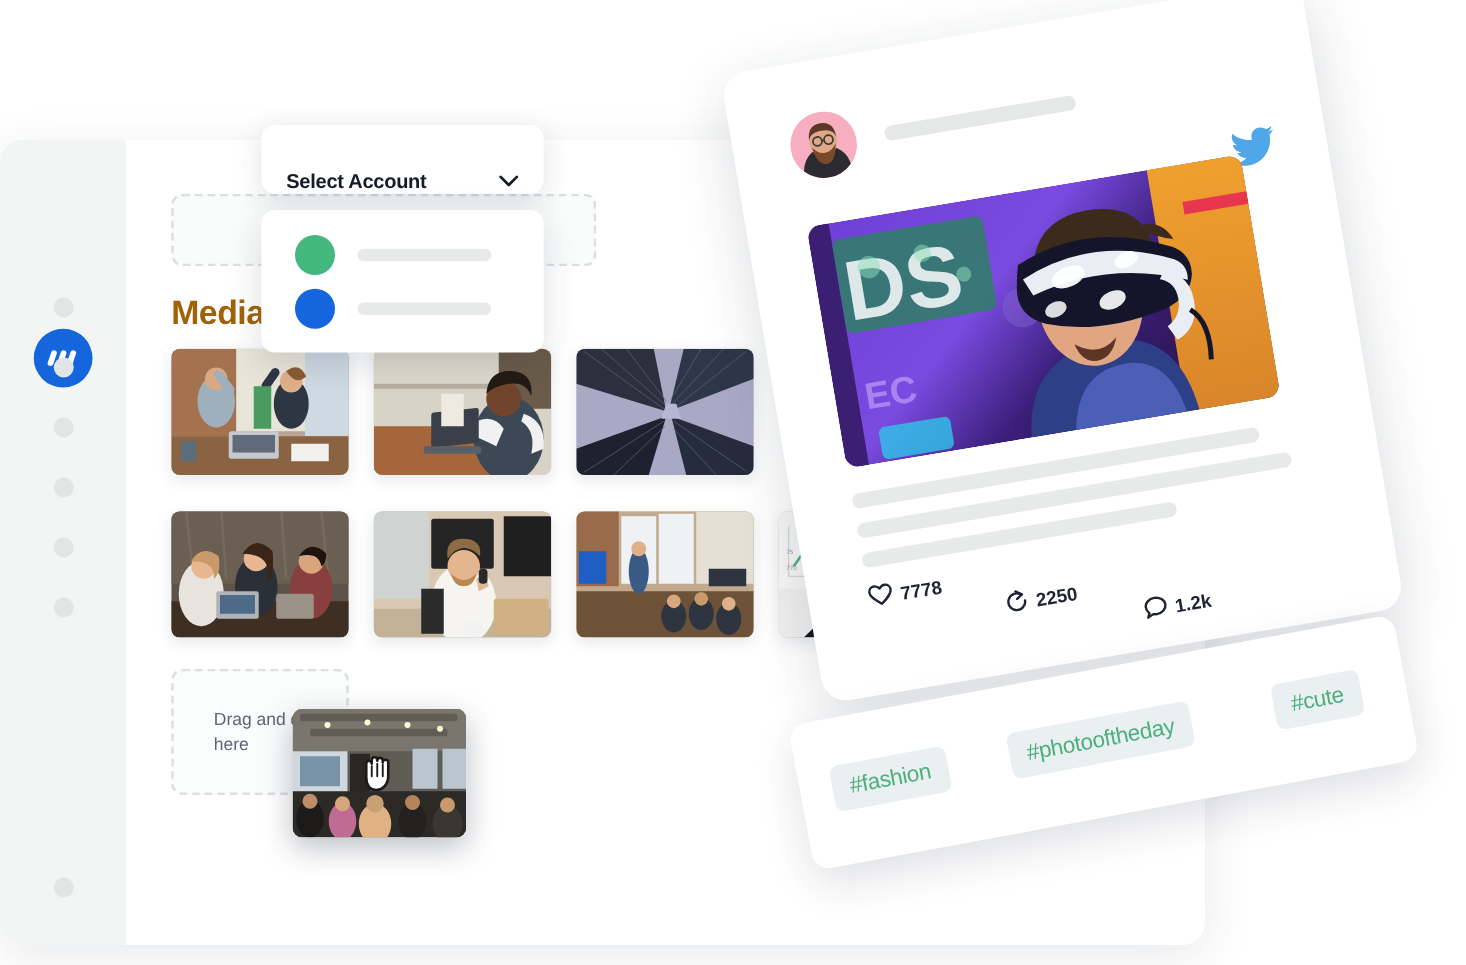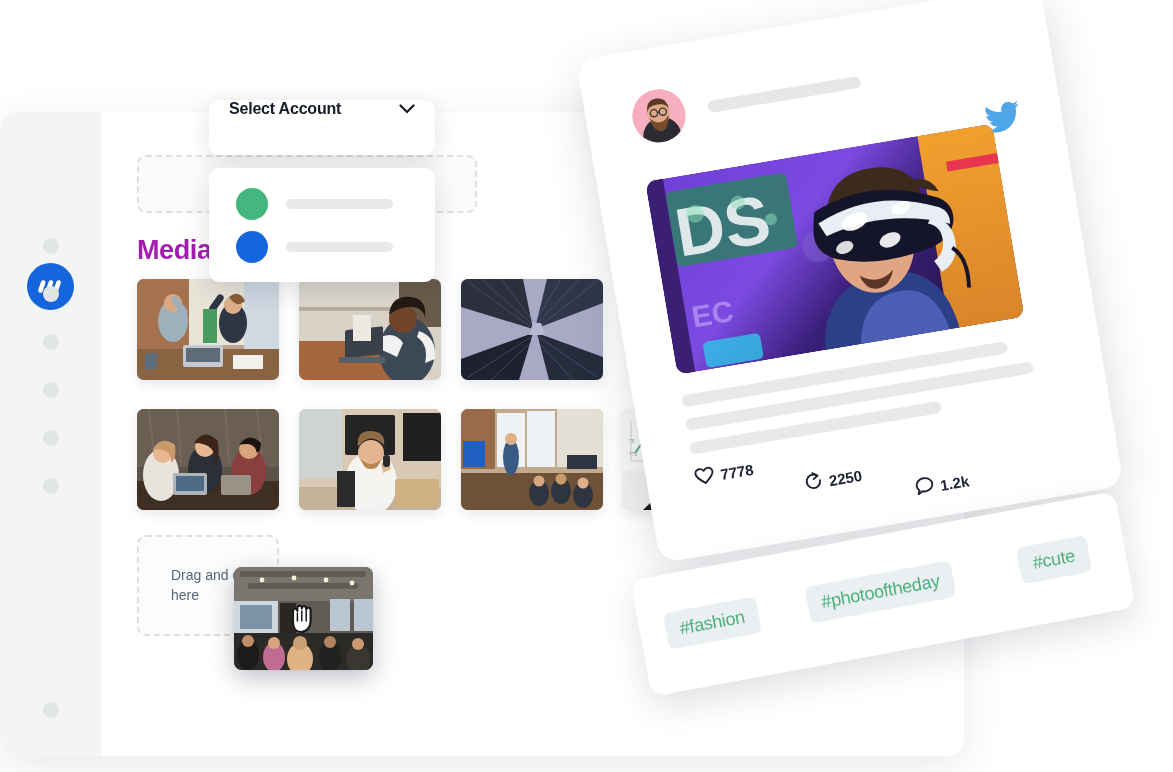--- a/index.html
+++ b/index.html
@@ -48,21 +48,21 @@
     position: absolute; left: 36px; top: 43px;
     width: 340px; height: 58px;
     border: 2px dashed #dcdfe0;
     border-radius: 9px;
     background: #fafbfb;
   }
 
   
   .media-title {
     position: absolute; left: 36px; top: 123px;
-    font-size: 27px; font-weight: 700; color: #a21caf;
+    font-size: 27px; font-weight: 700; color: #a16207;
     letter-spacing: -0.4px;
   }
 
   
   .media-grid {
     position: absolute; left: 36px; top: 167px;
     width: 880px;
   }
   .thumb {
     position: absolute;
@@ -100,21 +100,21 @@
     position: absolute; left: 286px; top: 600px;
     z-index: 45; pointer-events: none;
   }
 
   
   .select-wrap { position: absolute; left: 209px; top: 100px; z-index: 60; }
   .select-head {
     width: 226px; height: 55px;
     background: #ffffff; border-radius: 11px;
     box-shadow: 0 6px 22px rgba(30,40,60,0.14);
-    display: flex; align-items: flex-start;
+    display: flex; align-items: flex-end;
     padding: 0 20px; justify-content: space-between;
   }
   .select-head-label {
     font-size: 16px; font-weight: 700; color: #161b29; letter-spacing: -0.2px;
   }
   .select-menu {
     position: absolute; left: 0; top: 68px;
     width: 226px; height: 114px;
     background: #ffffff; border-radius: 11px;
     box-shadow: 0 8px 26px rgba(30,40,60,0.15);

